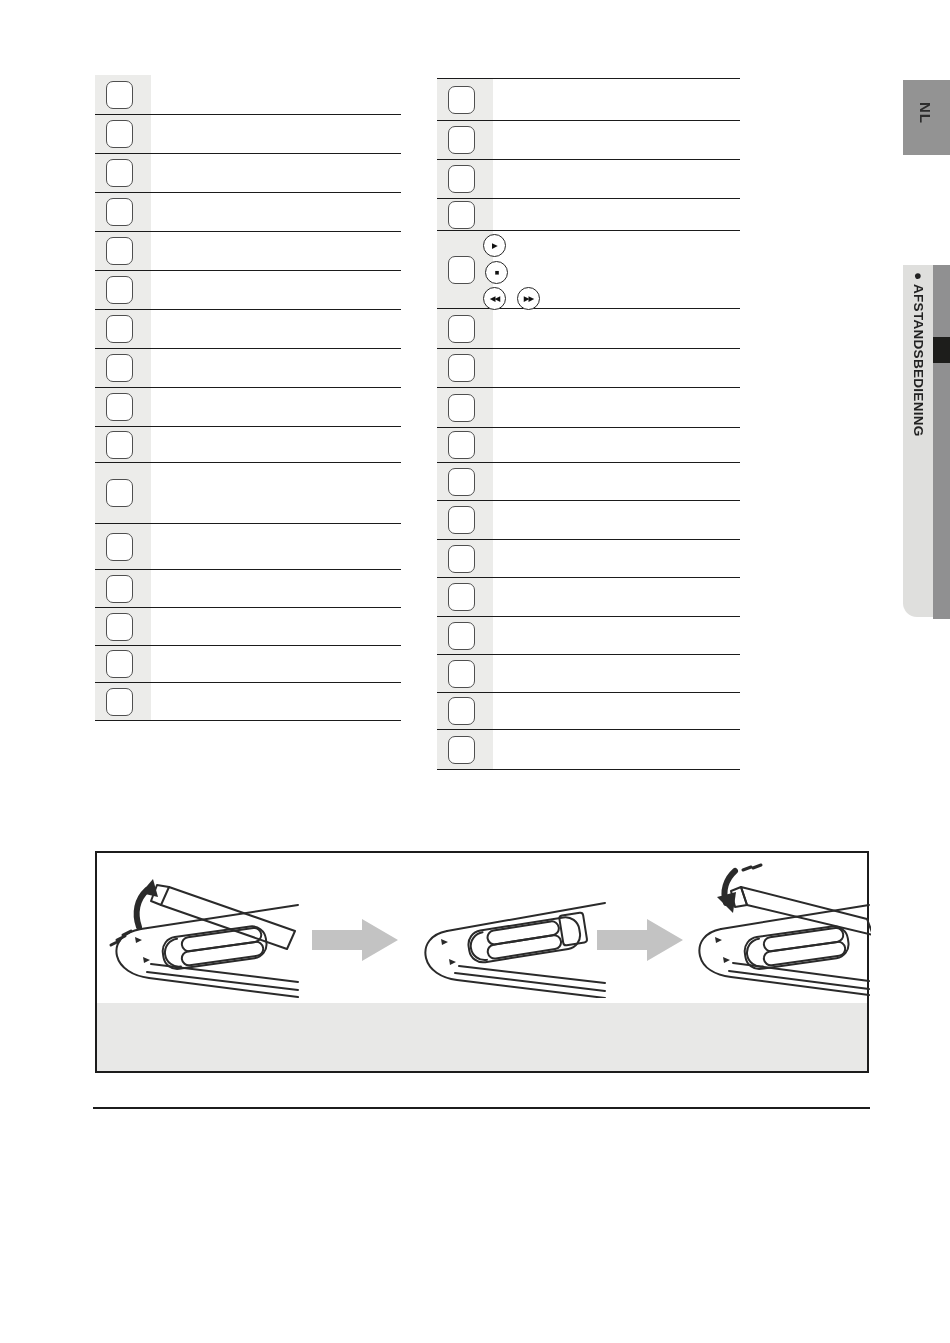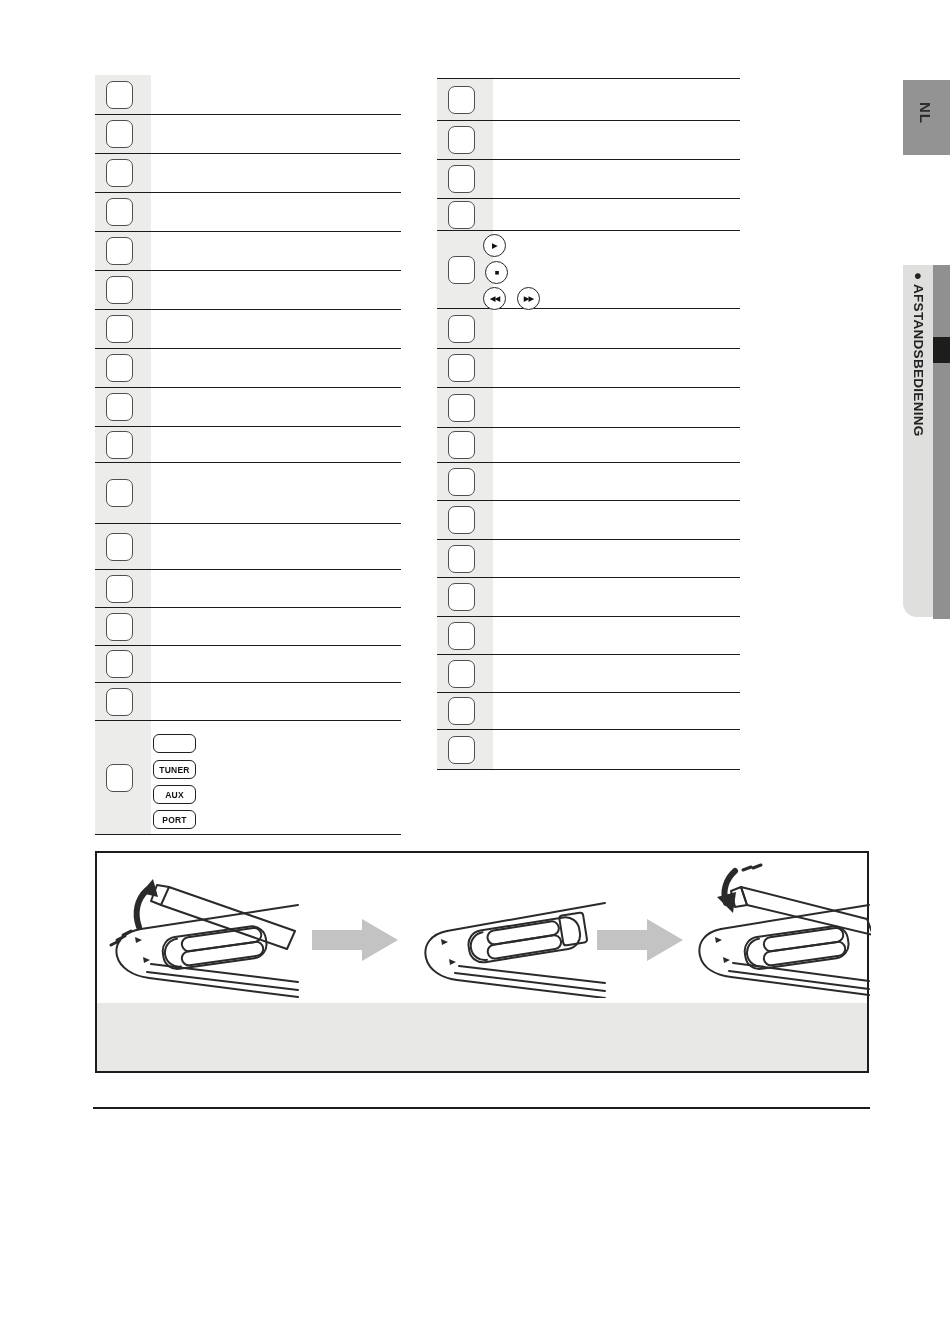--- a/index.html
+++ b/index.html
@@ -91,27 +91,20 @@
         <div class="numbox"></div>
       </div>
       <div class="row" style="height: 37px;">
         <div class="numbox"></div>
       </div>
       <div class="row" style="height: 36px;">
         <div class="numbox"></div>
       </div>
       <div class="row" style="height: 37px;">
         <div class="numbox"></div>
-      </div>
-      <div class="row" style="height: 113px;">
-        <div class="numbox"></div>
-        <span class="pill" style="top: 13px;"></span>
-        <span class="pill" style="top: 39px;">TUNER</span>
-        <span class="pill" style="top: 64px;">AUX</span>
-        <span class="pill" style="top: 89px;">PORT</span>
       </div>
     </div>
 
   <div id="right-column" class="list-col" style="left:437px;top:78px;width:303px;">
       <div class="row" style="height: 41px;">
         <div class="numbox"></div>
       </div>
       <div class="row" style="height: 38px;">
         <div class="numbox"></div>
       </div>

